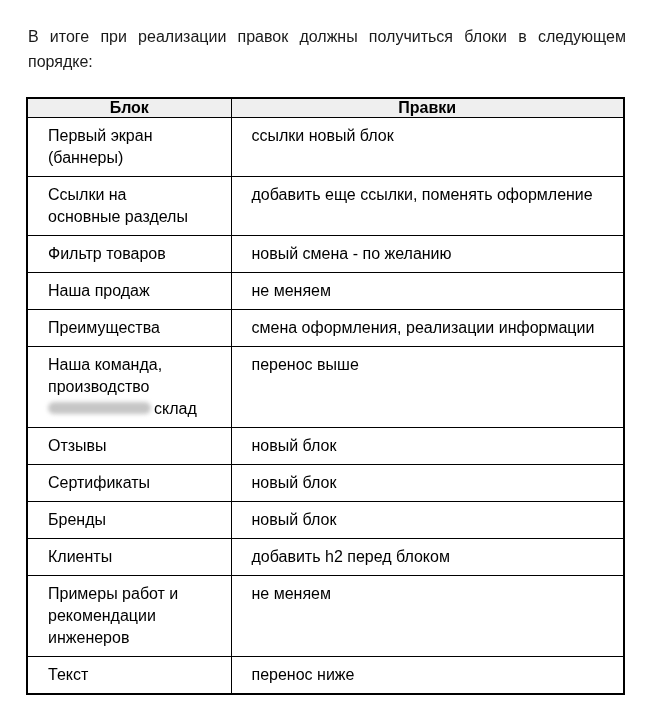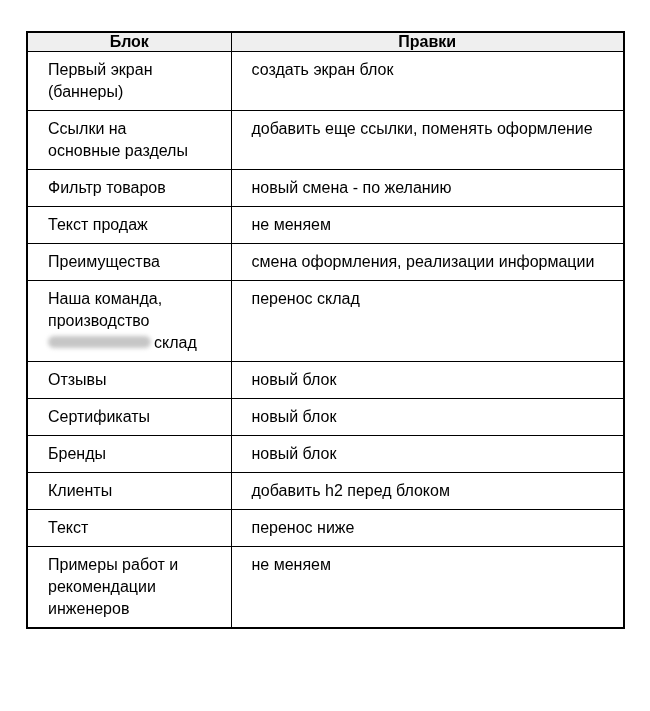--- a/index.html
+++ b/index.html
@@ -71,77 +71,81 @@
     filter: blur(2.3px);
     vertical-align: baseline;
     margin-right: 3px;
   }
 </style>
 </head>
 <body>
 
 <div class="doc">
 
+  <p class="intro">
+    <span class="line1">В итоге при реализации правок должны получиться блоки в следующем</span>
+    <span class="line2">порядке:</span>
+  </p>
 
   <table class="edits-table">
     <colgroup>
       <col class="c-block">
       <col class="c-edit">
     </colgroup>
     <thead>
       <tr>
         <th>Блок</th>
         <th>Правки</th>
       </tr>
     </thead>
     <tbody>
       <tr>
         <td class="cell-block">Первый экран (баннеры)</td>
-        <td class="cell-edit">создать экран блок</td>
+        <td class="cell-edit">ссылки новый блок</td>
       </tr>
       <tr>
         <td class="cell-block">Ссылки на основные разделы</td>
         <td class="cell-edit">добавить еще ссылки, поменять оформление</td>
       </tr>
       <tr>
         <td class="cell-block">Фильтр товаров</td>
         <td class="cell-edit">новый смена - по желанию</td>
       </tr>
       <tr>
-        <td class="cell-block">Текст продаж</td>
+        <td class="cell-block">Наша продаж</td>
         <td class="cell-edit">не меняем</td>
       </tr>
       <tr>
         <td class="cell-block">Преимущества</td>
         <td class="cell-edit">смена оформления, реализации информации</td>
       </tr>
       <tr>
         <td class="cell-block"><span>Наша команда,</span> <span>производство</span> <span class="redacted"></span><span>склад</span></td>
-        <td class="cell-edit">перенос склад</td>
+        <td class="cell-edit">перенос выше</td>
       </tr>
       <tr>
         <td class="cell-block">Отзывы</td>
         <td class="cell-edit">новый блок</td>
       </tr>
       <tr>
         <td class="cell-block">Сертификаты</td>
         <td class="cell-edit">новый блок</td>
       </tr>
       <tr>
         <td class="cell-block">Бренды</td>
         <td class="cell-edit">новый блок</td>
       </tr>
       <tr>
         <td class="cell-block">Клиенты</td>
         <td class="cell-edit">добавить h2 перед блоком</td>
       </tr>
       <tr>
+        <td class="cell-block">Примеры работ и рекомендации инженеров</td>
+        <td class="cell-edit">не меняем</td>
+      </tr>
+      <tr>
         <td class="cell-block">Текст</td>
         <td class="cell-edit">перенос ниже</td>
-      </tr>
-      <tr>
-        <td class="cell-block">Примеры работ и рекомендации инженеров</td>
-        <td class="cell-edit">не меняем</td>
       </tr>
     </tbody>
   </table>
 
 </div>
 
 </body></html>

